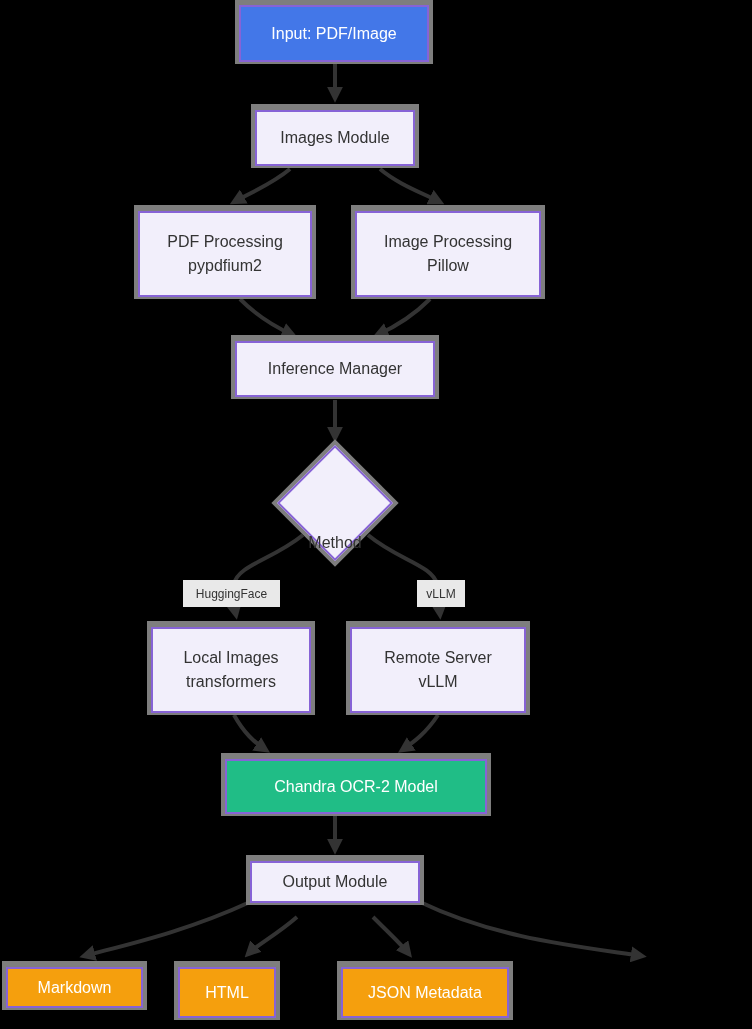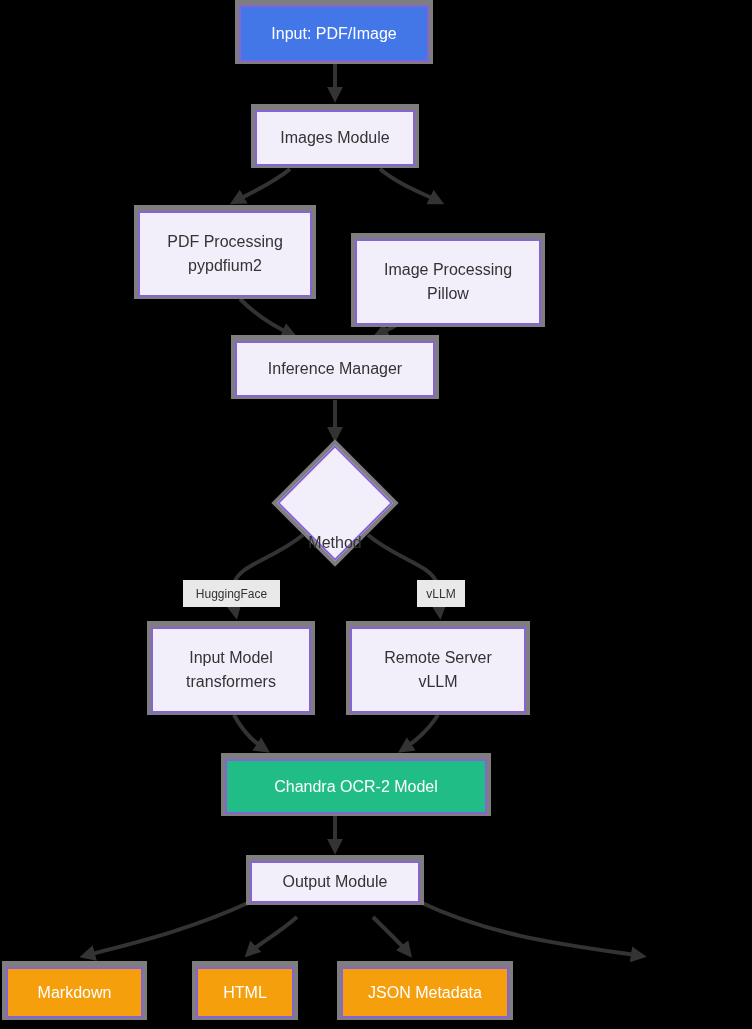--- a/index.html
+++ b/index.html
@@ -65,42 +65,42 @@
     <path class="edge" marker-end="url(#arrow)" d="M420,902 C495,938 575,946 642,956"></path>
   </svg>
 
   <div class="node blue" style="left:239px; top:5px; width:190px; height:57px;">Input: PDF/Image</div>
 
   <div class="node" style="left:255px; top:110px; width:160px; height:56px;">Images Module</div>
 
   <div class="node" style="left:138px; top:211px; width:174px; height:86px;">PDF Processing
 pypdfium2</div>
 
-  <div class="node" style="left:355px; top:211px; width:186px; height:86px;margin-top:28px;">Image Processing
+  <div class="node" style="left:355px; top:211px; width:186px; height:86px;">Image Processing
 Pillow</div>
 
   <div class="node" style="left:235px; top:341px; width:200px; height:56px;">Inference Manager</div>
 
   <div class="diamond"></div>
   <div class="diamond-label">Method</div>
 
   <div class="edge-label" style="left:183px; top:580px; width:97px;">HuggingFace</div>
 
   <div class="edge-label" style="left:417px; top:580px; width:48px;">vLLM</div>
 
-  <div class="node" style="left:151px; top:627px; width:160px; height:86px;">Input Model
+  <div class="node" style="left:151px; top:627px; width:160px; height:86px;">Local Images
 transformers</div>
 
   <div class="node" style="left:350px; top:627px; width:176px; height:86px;">Remote Server
 vLLM</div>
 
   <div class="node green" style="left:225px; top:759px; width:262px; height:55px;">Chandra OCR-2 Model</div>
 
   <div class="node" style="left:250px; top:861px; width:170px; height:42px;">Output Module</div>
 
-  <div class="node orange" style="left:6px; top:967px; width:137px; height:51px;">Markdown</div>
+  <div class="node orange" style="left:6px; top:967px; width:137px; height:41px;">Markdown</div>
 
-  <div class="node orange" style="left:196px; top:967px; width:98px; height:51px;">HTML</div>
+  <div class="node orange" style="left:178px; top:967px; width:98px; height:51px;">HTML</div>
 
   <div class="node orange" style="left:341px; top:967px; width:168px; height:51px;">JSON Metadata</div>
 
 
 </div>
 
 </body></html>

